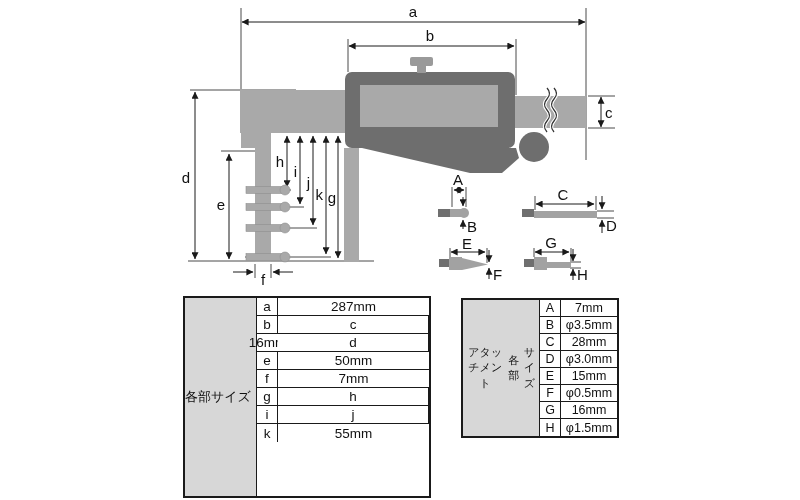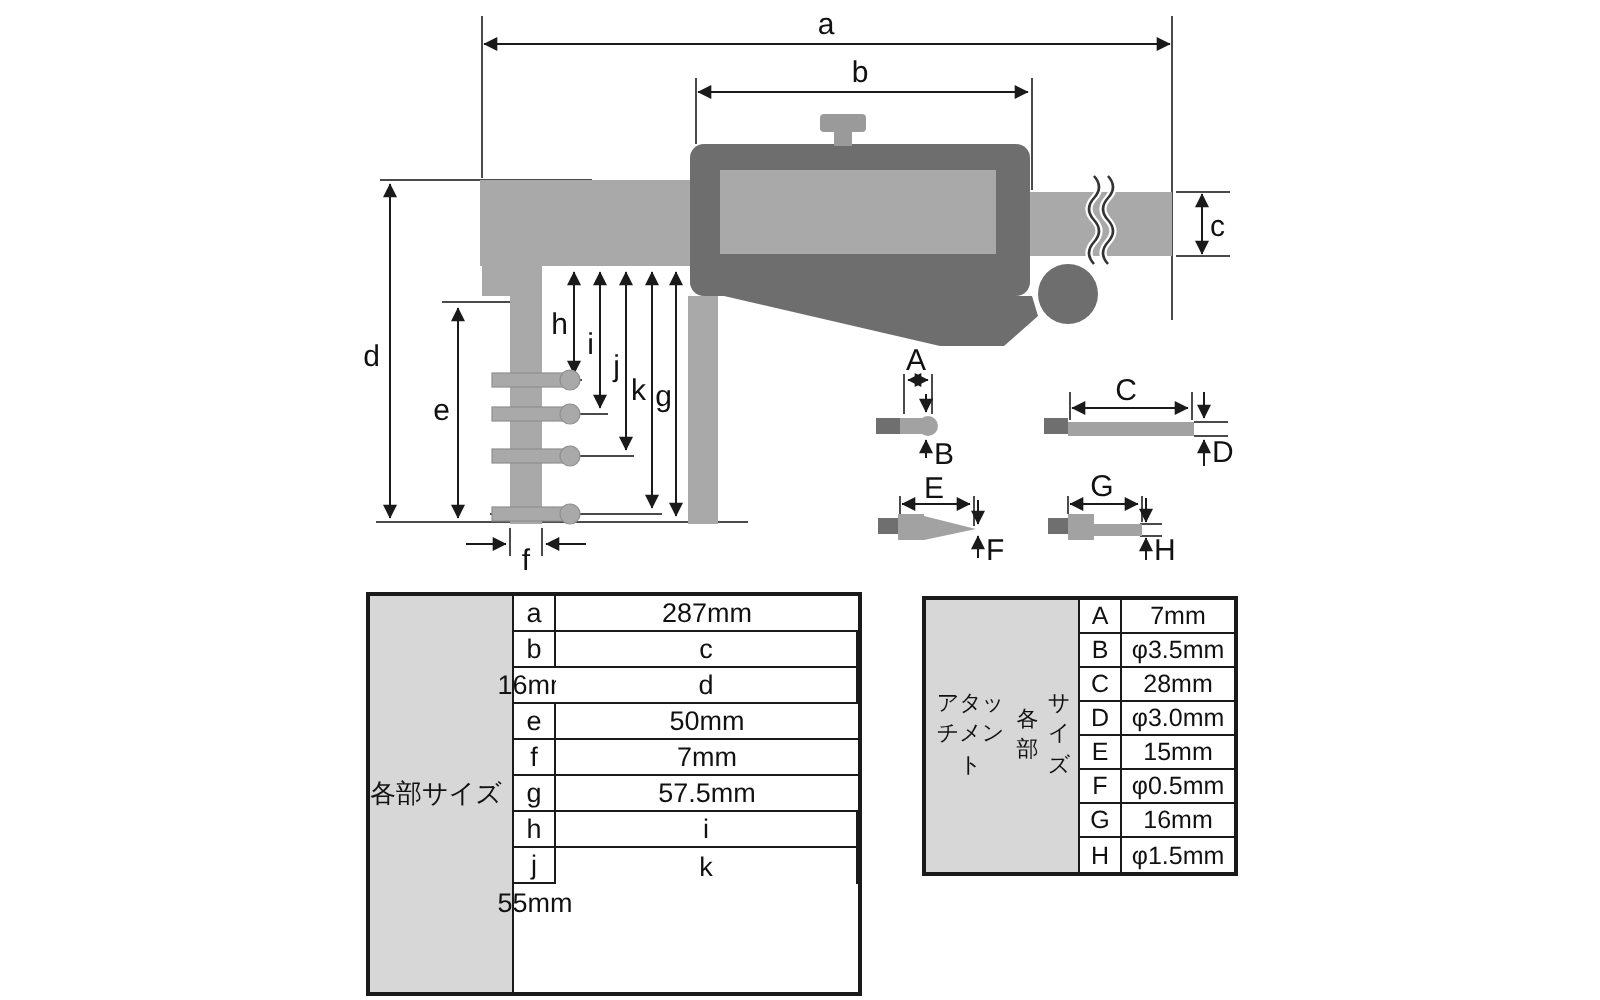--- a/index.html
+++ b/index.html
@@ -201,21 +201,20 @@
     <div class="cell val">287mm</div>
     <div class="cell key">b</div>
     <div class="cell key">c</div>
     <div class="cell val">16mm</div>
     <div class="cell key">d</div>
     <div class="cell key">e</div>
     <div class="cell val">50mm</div>
     <div class="cell key">f</div>
     <div class="cell val">7mm</div>
     <div class="cell key">g</div>
-    <div class="cell val">57.5mm</div>
     <div class="cell key">h</div>
     <div class="cell key">i</div>
     <div class="cell key">j</div>
     <div class="cell key">k</div>
     <div class="cell val">55mm</div>
   </div>
 
   <div class="tbl t2">
     <div class="hdr">
       <span>アタッチメント</span>

